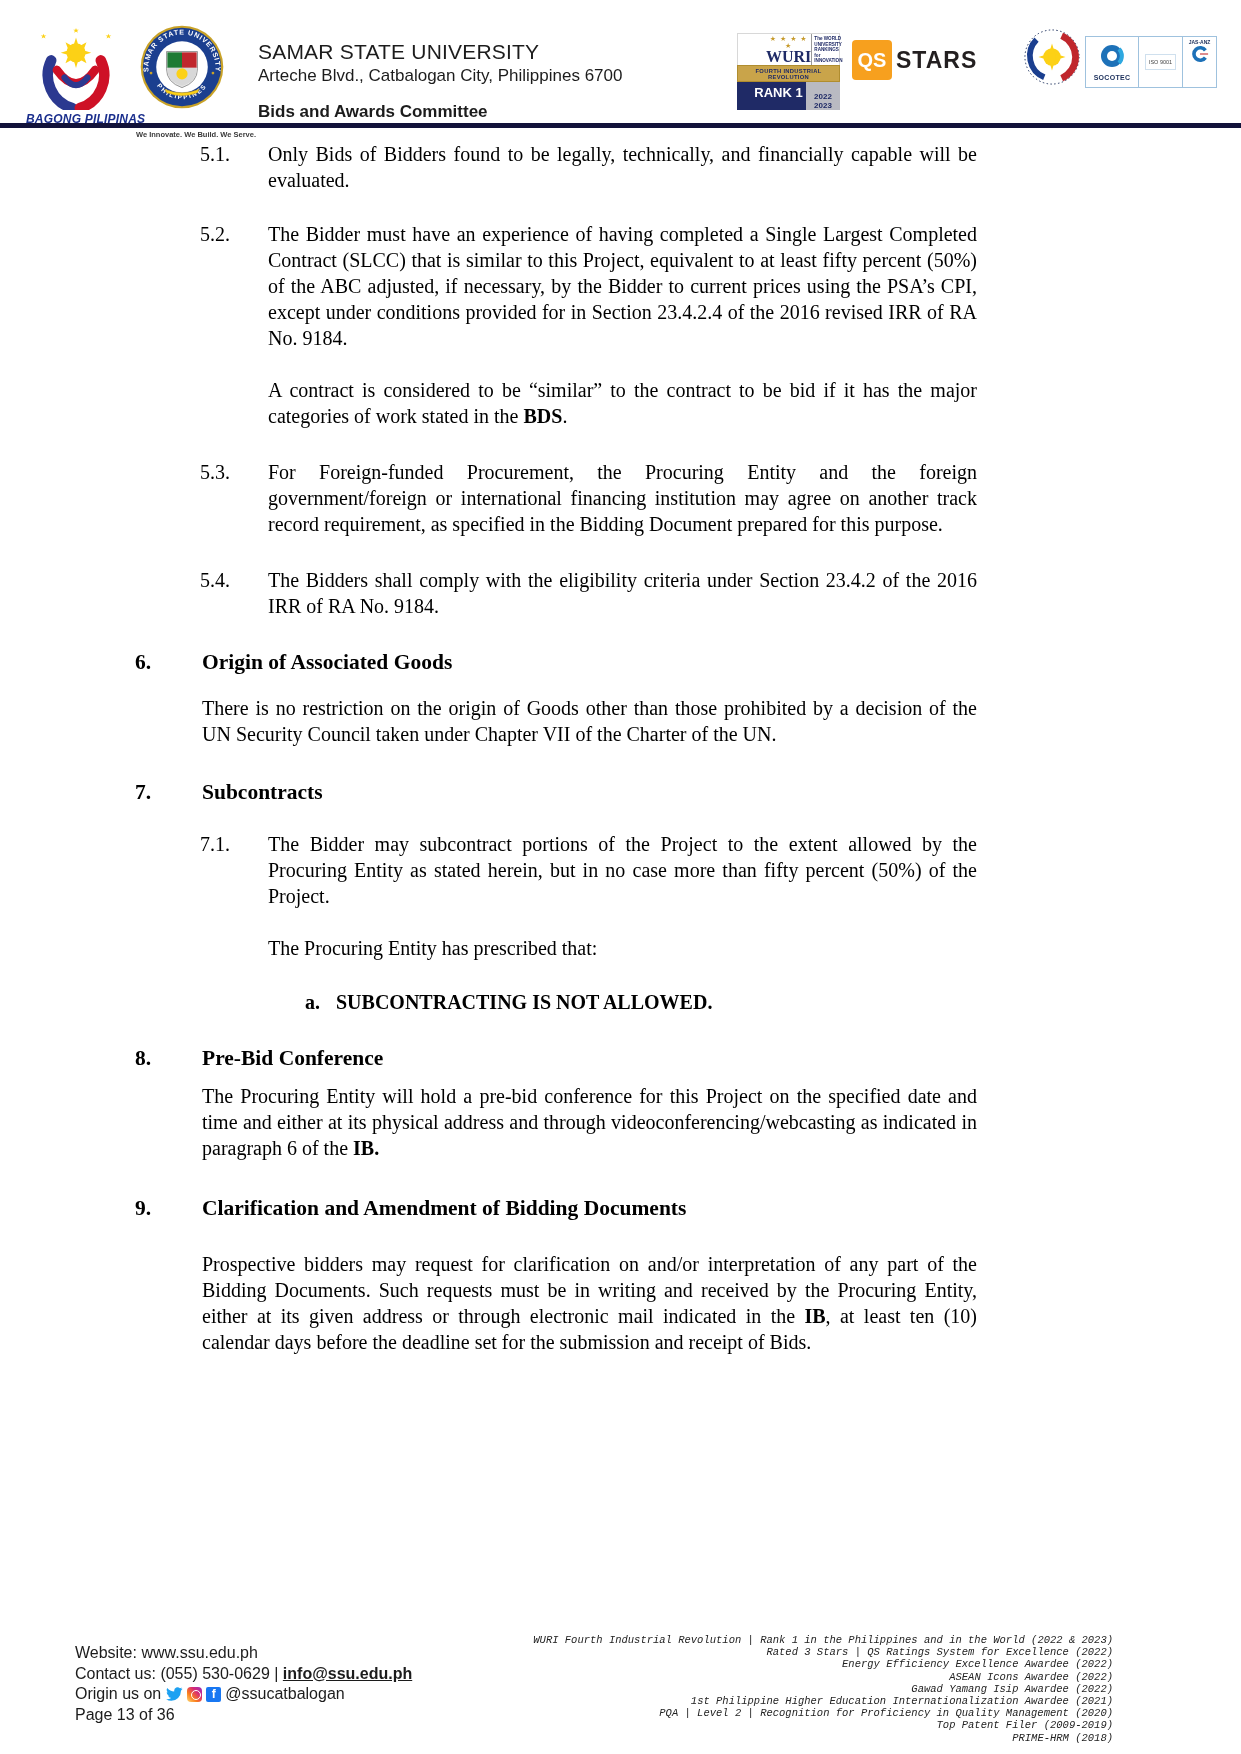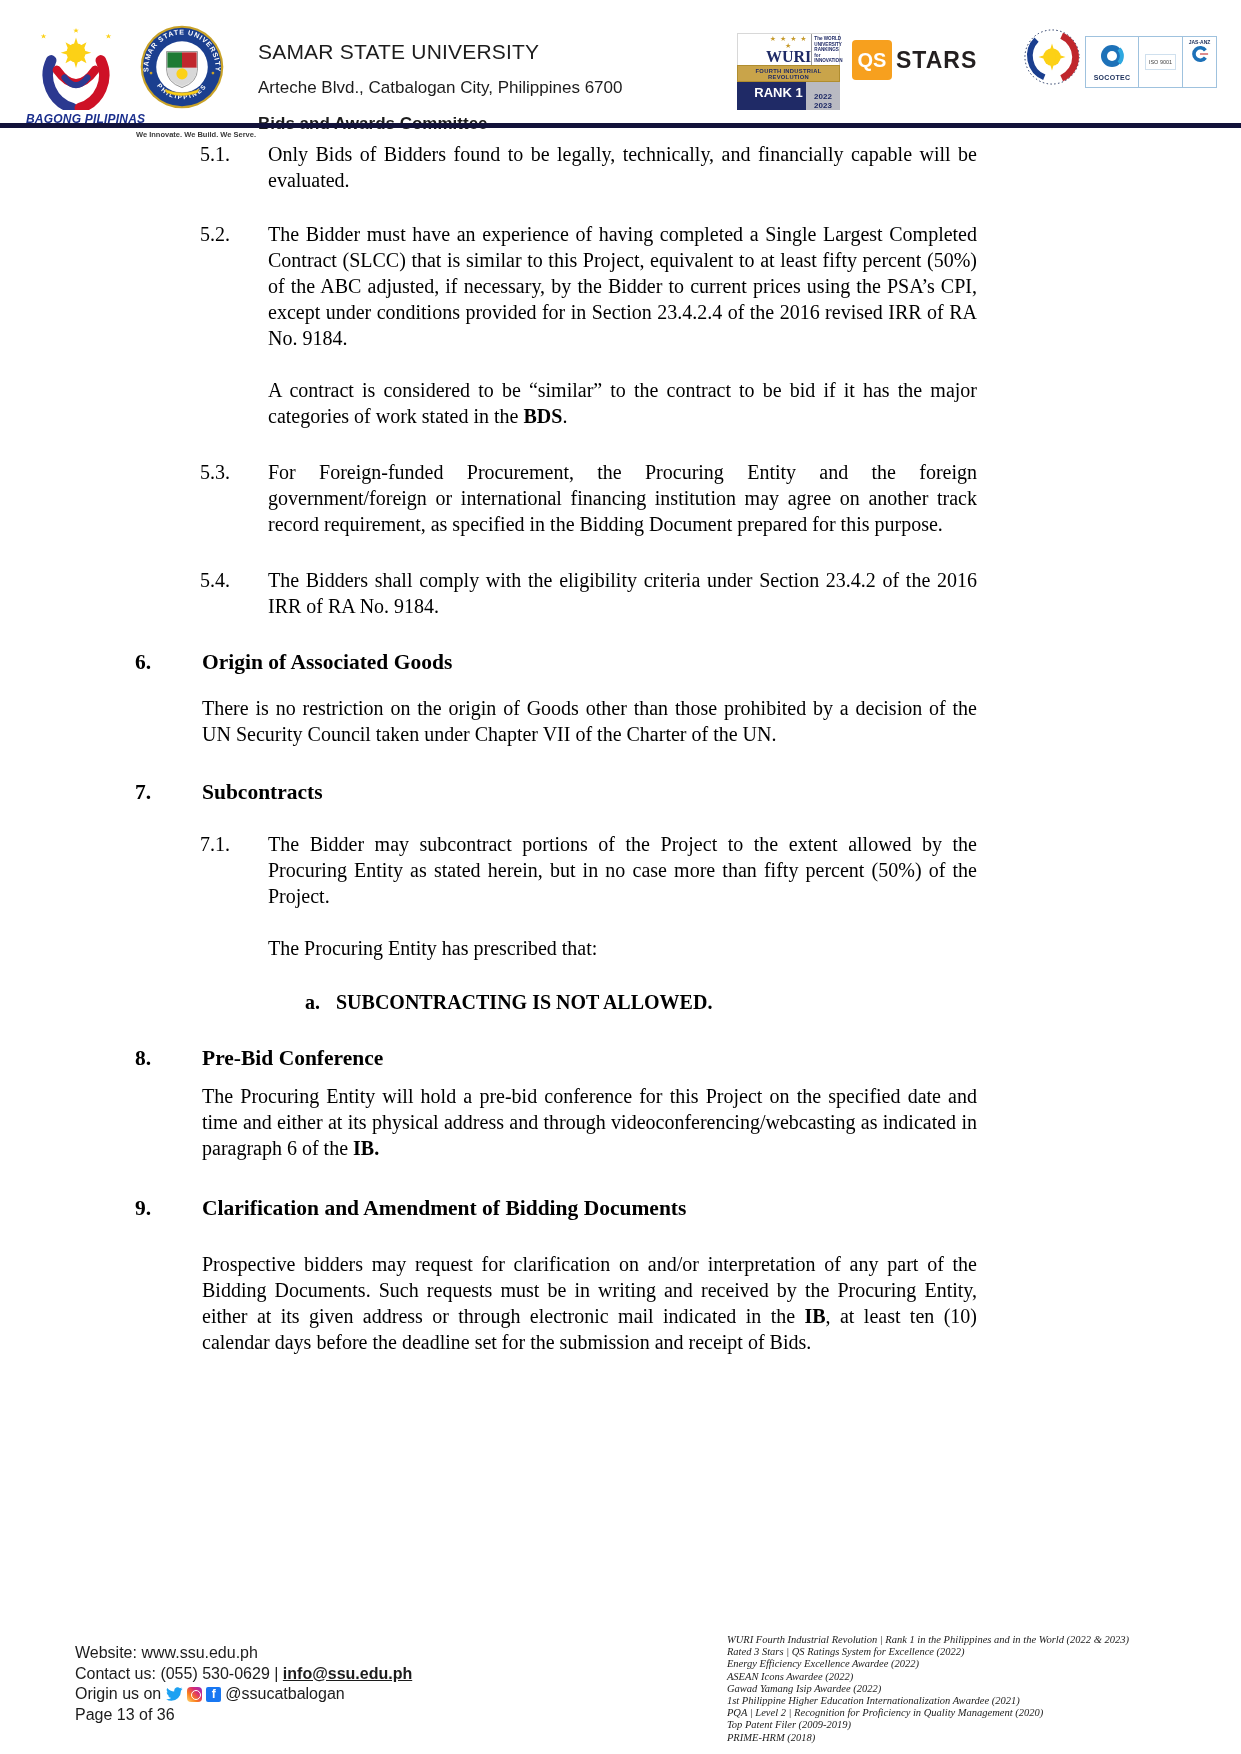--- a/index.html
+++ b/index.html
@@ -12,21 +12,21 @@
   
   .hdr { position:absolute; top:0; left:0; width:100%; height:123px; }
   .bp-logo { position:absolute; left:26px; top:26px; width:100px; text-align:center; }
   .bp-label { font-family:"Liberation Sans",sans-serif; font-weight:bold; font-style:italic;
               color:#1b2f8d; font-size:12px; letter-spacing:.2px; margin-top:-2px; white-space:nowrap;}
   .ssu-logo { position:absolute; left:136px; top:24px; width:92px; text-align:center; }
   .ssu-tagline { font-family:"Liberation Sans",sans-serif; font-size:7.5px; font-weight:bold;
                  color:#3a3a3a; margin-top:16px; white-space:nowrap; }
   .inst { position:absolute; left:258px; top:40px; font-family:"Liberation Sans",sans-serif; color:#1c1c1c; }
   .inst-name { font-size:21px; letter-spacing:.2px; }
-  .inst-addr { font-size:17px; margin-top:14px; }
+  .inst-addr { font-size:17px; margin-top:2px; }
   .inst-committee { font-size:17px; font-weight:bold; margin-top:16px; }
 
   .wuri { position:absolute; left:737px; top:33px; width:103px; font-family:"Liberation Sans",sans-serif; }
   .wuri-top { display:flex; align-items:center; border:1px solid #d8d8d8; border-bottom:none; background:#fff;padding-left:28px; }
   .wuri-left { width:58px; text-align:center; padding:1px 0 0 0; }
   .wuri-stars { color:#c79a2a; font-size:7px; letter-spacing:1px; line-height:7px; }
   .wuri-name { color:#1f2a66; font-family:"Liberation Serif",serif; font-weight:bold; font-size:16px; line-height:16px; }
   .wuri-sub { flex:1; border-left:1px solid #9a9a9a; color:#1f2a66; font-size:4.6px; line-height:5.6px;
               font-weight:bold; white-space:pre-line; padding:2px 1px 1px 2px; }
   .wuri-band { background:#c9a44a; color:#1f2a66; font-size:5.8px; font-weight:bold; text-align:center;
@@ -76,22 +76,22 @@
                font-size:16px; line-height:20.5px; color:#1c1c1c; }
   .email { font-weight:bold; text-decoration:underline; }
   .follow-row { display:flex; align-items:center; gap:4px; }
   .ig-icon { display:inline-block; width:15px; height:15px; border-radius:4px; position:relative;
              background:linear-gradient(45deg,#feda75,#fa7e1e,#d62976,#962fbf); }
   .ig-icon::before { content:""; position:absolute; left:3.5px; top:3.5px; width:8px; height:8px;
              border:1.5px solid #fff; border-radius:50%; }
   .fb-icon { display:inline-block; width:15px; height:15px; background:#1877f2; border-radius:2px;
              color:#fff; font-weight:bold; font-size:12px; text-align:center; line-height:15px;
              font-family:"Liberation Sans",sans-serif; }
-  .foot-right { position:absolute; right:112px; top:1634px; 
-                font-family:Liberation Serif, serif; font-style:italic; font-size:10.5px;
+  .foot-right { position:absolute; right:128px; top:1634px; text-align:right;
+                font-family:Liberation Mono, monospace; font-style:italic; font-size:10.5px;
                 line-height:12.2px; color:#222; }
 </style>
 </head>
 <body>
 
 <div class="page">
 
   <div class="hdr">
 
     <div class="bp-logo">

